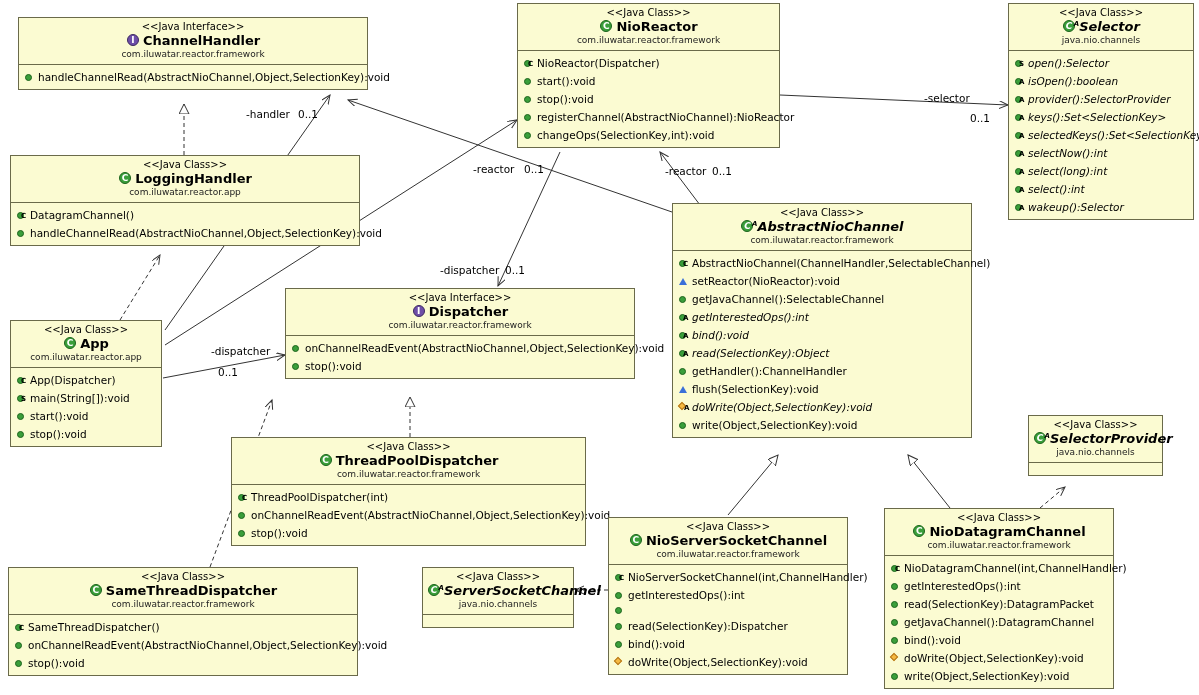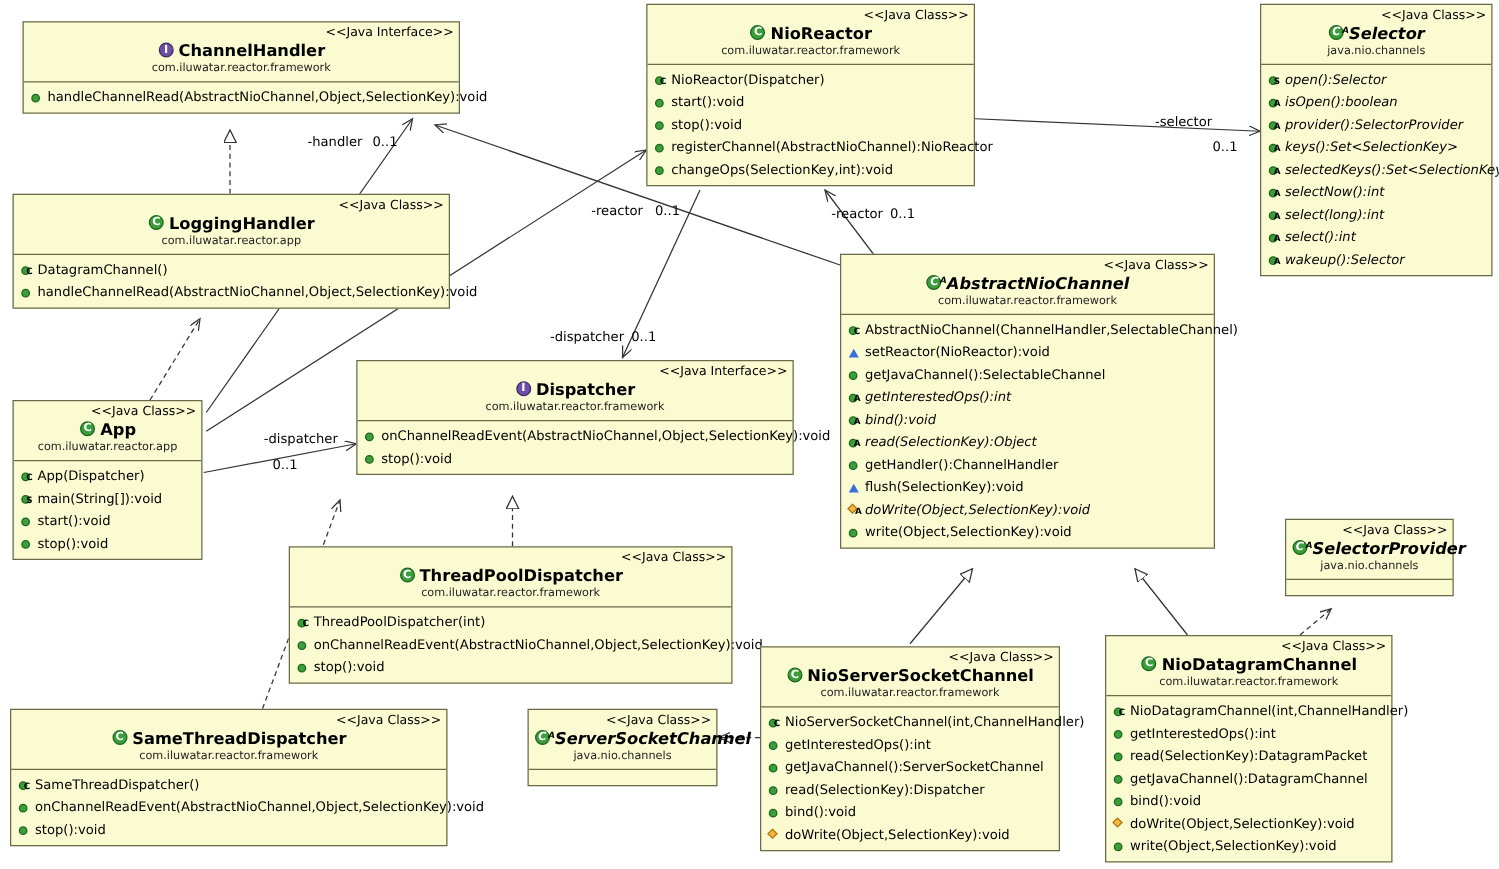--- a/index.html
+++ b/index.html
@@ -35,21 +35,20 @@
     box-shadow: 0 0 0 0 rgba(0,0,0,0);
   }
   .uml-head {
     text-align: center;
     padding: 3px 4px 4px 4px;
   }
   .stereotype {
     font-size: 10px;
     color: #000;
     line-height: 12px;
-    text-align: right;
   }
   .cls-name {
     font-size: 13px;
     font-weight: bold;
     line-height: 16px;
     color: #000;
     white-space: nowrap;
   }
   .cls-name.italic { font-style: italic; }
   .pkg {
@@ -610,21 +609,20 @@
       <div class="member">
           <span class="ic ic-ctor"></span>
           <span class="mtext">NioServerSocketChannel(int,ChannelHandler)</span>
         </div>
       <div class="member">
           <span class="ic ic-pub"></span>
           <span class="mtext">getInterestedOps():int</span>
         </div>
       <div class="member">
           <span class="ic ic-pub"></span>
-          <span class="mtext">getJavaChannel():ServerSocketChannel</span>
         </div>
       <div class="member">
           <span class="ic ic-pub"></span>
           <span class="mtext">read(SelectionKey):Dispatcher</span>
         </div>
       <div class="member">
           <span class="ic ic-pub"></span>
           <span class="mtext">bind():void</span>
         </div>
       <div class="member">

